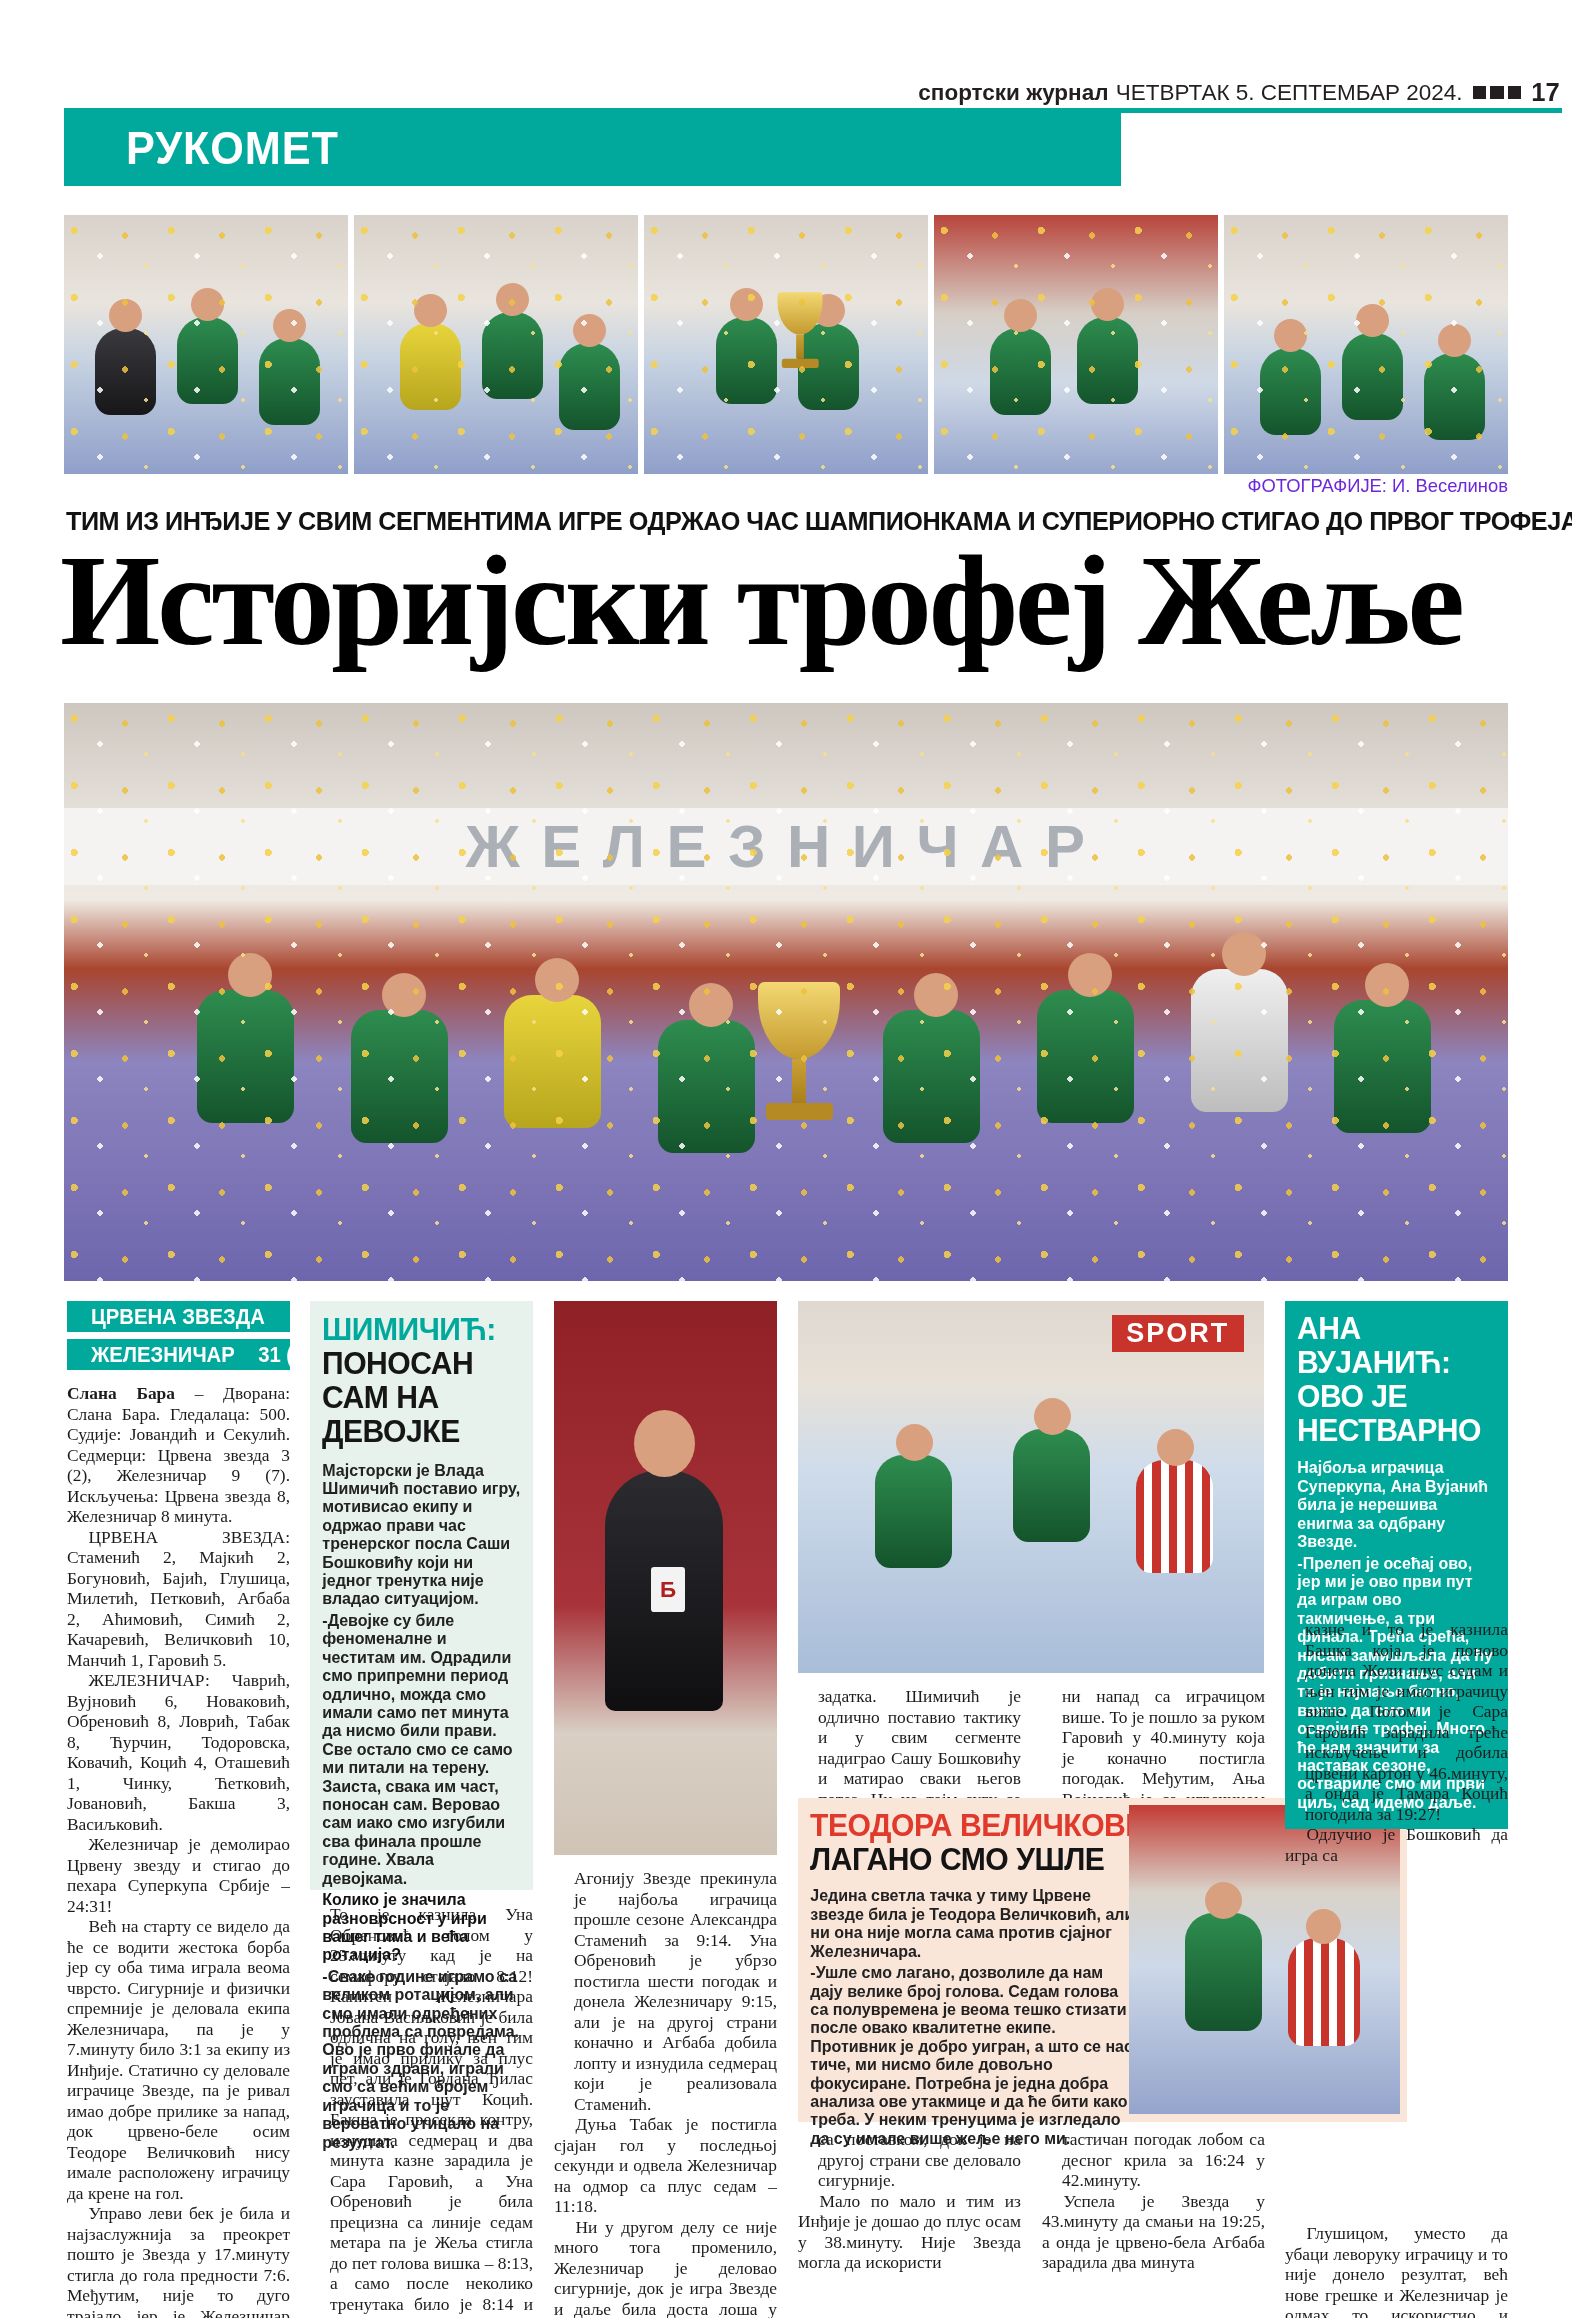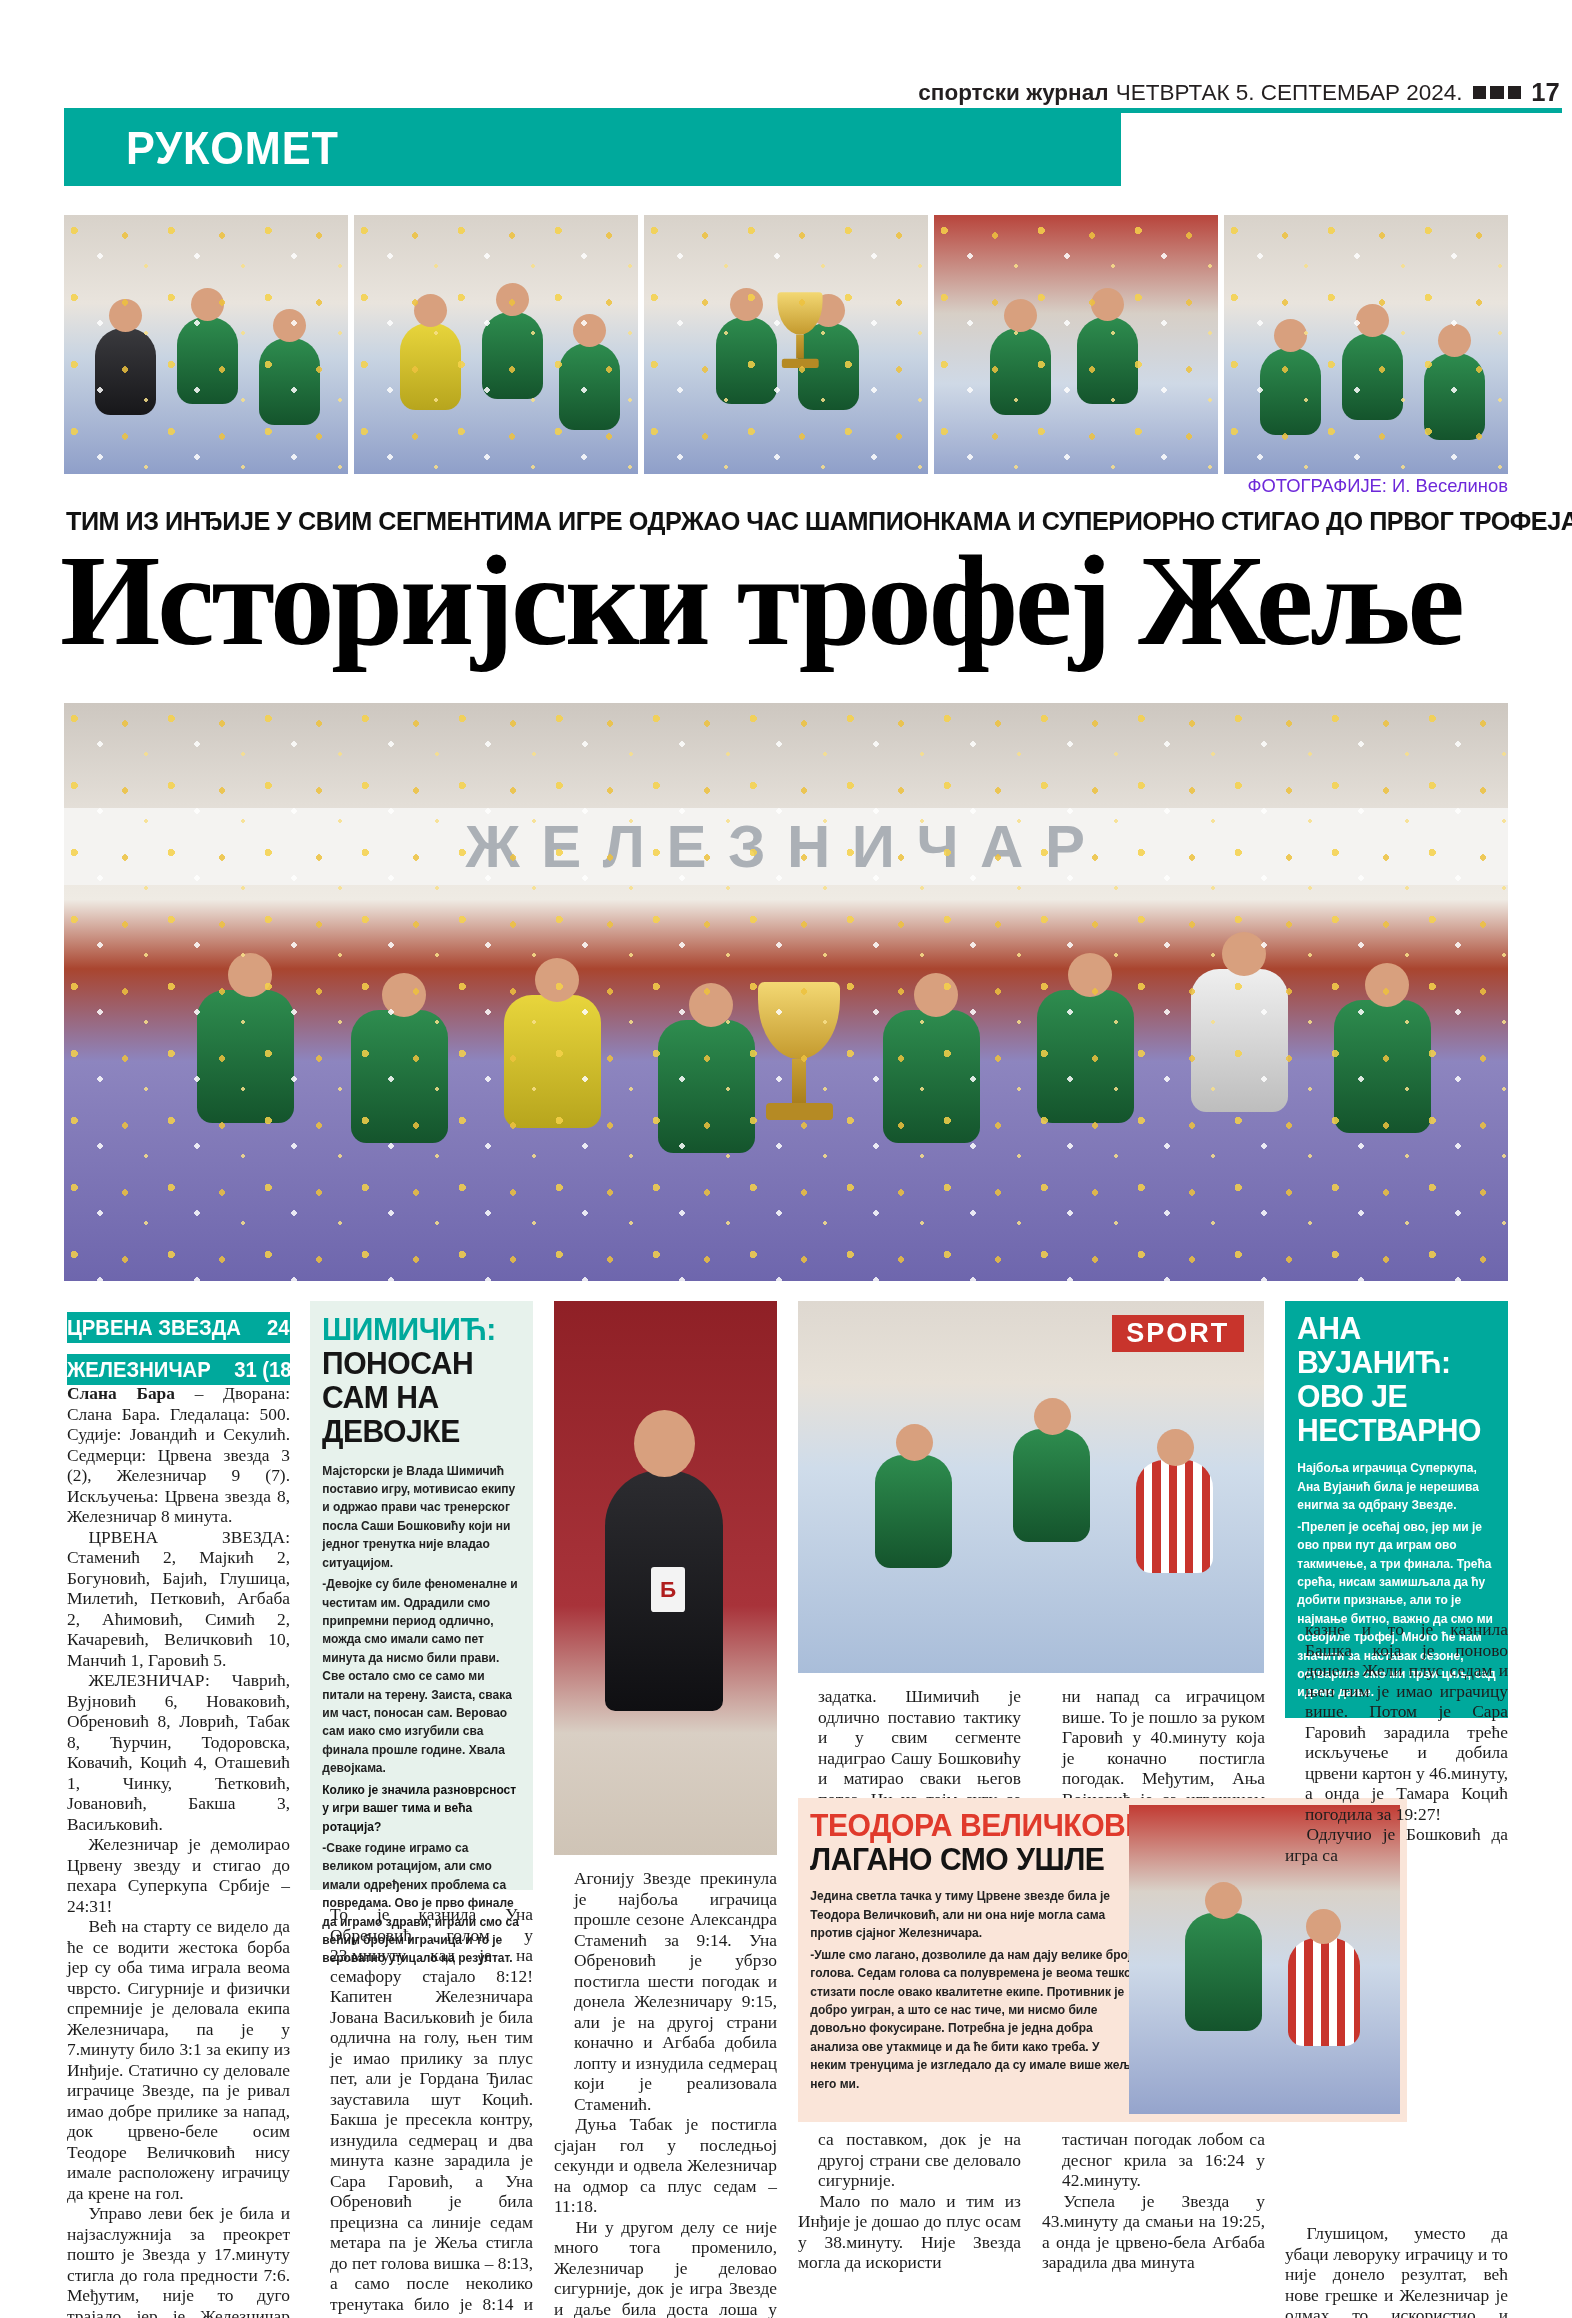--- a/index.html
+++ b/index.html
@@ -55,42 +55,42 @@
      letter-spacing:21.5px;color:#9aa0a8;opacity:.8;}
   .trophy{position:absolute;left:694px;top:279px;}
   .trophy .cup{width:82px;height:77px;background:linear-gradient(180deg,#f3d873,#c49a2e);
      border-radius:7.2px 7.2px 46px 46px/7.2px 7.2px 67px 67px;}
   .trophy .stem{width:13.3px;height:44px;background:linear-gradient(180deg,#caa135,#a97f1d);margin:0 auto;}
   .trophy .base{width:67px;height:17.4px;background:#b58a24;margin:0 auto;border-radius:4.1px;}
 
   
   .score-box{position:absolute;left:67px;top:1301px;width:223px;font-family:"Liberation Sans",sans-serif;}
   .score-row{height:31px;background:#00a99c;color:#fff;display:flex;align-items:center;
-             justify-content:space-between;padding:0 0;font-weight:700;font-size:22.5px;margin-bottom:7.2px;
-             transform-origin:left;margin-top:11px;}
+             justify-content:space-between;padding:0 24px;font-weight:700;font-size:22.5px;margin-bottom:7.2px;
+             transform-origin:left;}
   .score-row .t{transform:scaleX(.9);transform-origin:left;white-space:nowrap;}
   .score-row .s{transform:scaleX(.9);transform-origin:right;white-space:nowrap;}
 
   
   .serifcol{position:absolute;width:223px;font-size:17.4px;line-height:20.5px;text-align:justify;color:#1c1c1c;}
   .serifcol p{margin:0;text-indent:21.5px;}
   .serifcol.cont p:first-child{text-indent:0;margin-left:20px;}
   .col1{left:67px;top:1383px;}
   .col1 p.lead{text-indent:0;}
   .col1 .lead b{font-weight:700;}
   .col2tail{left:310px;top:1904px;}
   .col3{left:554px;top:1868px;}
   .col4mid{left:798px;top:1686px;}
   .col5mid{left:1042px;top:1686px;}
   .col4bot{left:798px;top:2129px;}
   .col5bot{left:1042px;top:2129px;}
   .col6{left:1285px;top:1619px;width:223px;}
 
   
-  .sansbody{font-family:"Liberation Sans",sans-serif;font-size:12px;line-height:18.4px;font-weight:600;color:#222;}
+  .sansbody{font-family:"Liberation Sans",sans-serif;font-size:16px;line-height:18.4px;font-weight:600;color:#222;}
   .sansbody p{margin:0 0 3.1px 0;}
   .ibox-head{font-family:"Liberation Sans",sans-serif;font-weight:700;font-size:32px;line-height:34px;
              letter-spacing:-0.5px;transform:scaleX(.94);transform-origin:left;}
   .mint-box{position:absolute;left:310px;top:1301px;width:223px;height:589px;background:#e7f2ec;
             padding:11.3px 12.3px;box-sizing:border-box;}
   .mint-box .name{color:#00a99c;}
   .mint-box .title{color:#161616;margin-bottom:13.3px;}
   .mint-box .q{font-weight:700;color:#111;}
   .peach-box{position:absolute;left:798px;top:1798px;width:609px;height:324px;background:#fae5d9;
              padding:10.2px 12.3px;box-sizing:border-box;}

